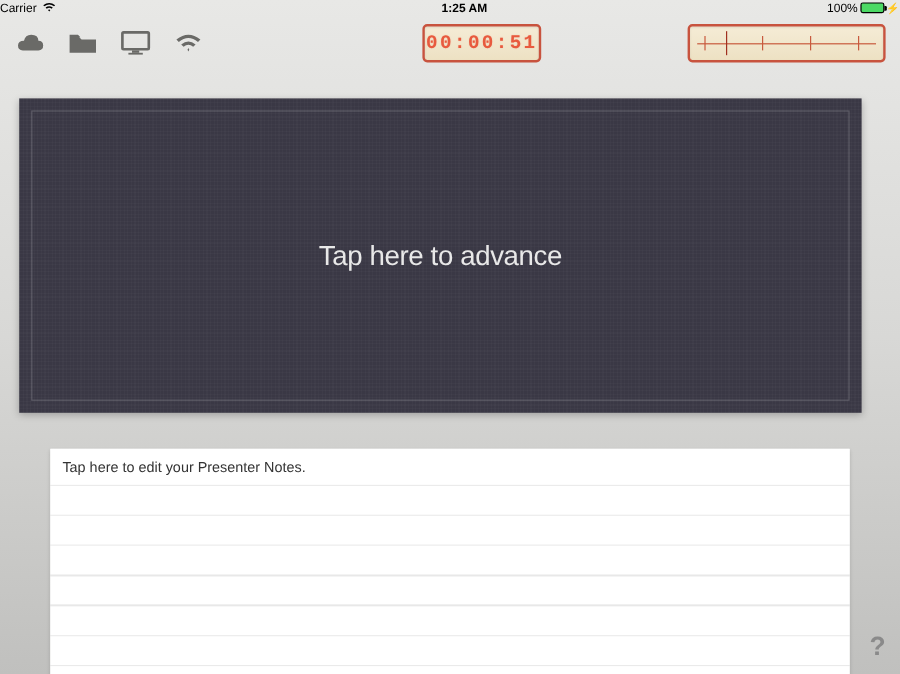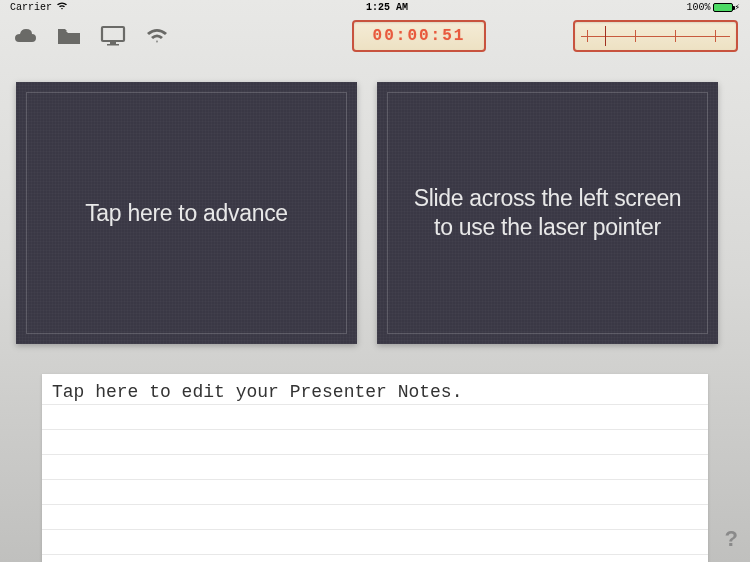--- a/index.html
+++ b/index.html
@@ -9,28 +9,27 @@
       background: linear-gradient(to bottom, #e8e8e6 0%, #d8d8d6 50%, #c0c0be 100%);
       font-family: -apple-system, "Helvetica Neue", Helvetica, Arial, sans-serif;
       overflow: hidden;
       position: relative;
     }
     .status-bar {
       height: 14px;
       display: flex;
       justify-content: space-between;
       align-items: center;
-      padding: 0 10px;
+      padding: 0 0;
       font-size: 10px;
       color: #000;
-      font-family: Liberation Mono, monospace;
     }
     .status-left, .status-right { display: flex; align-items: center; gap: 4px; }
     .status-center { position: absolute; left: 50%; transform: translateX(-50%); font-weight: 600; margin-left: 12px; }
-    .battery-wrap { display: flex; align-items: center; gap: 2px; }
+    .battery-wrap { display: flex; gap: 2px; }
     .battery {
       width: 20px; height: 9px;
       border: 1px solid #000;
       border-radius: 2px;
       position: relative;
       background: #4cd964;
     }
     .battery::after {
       content: '';
       position: absolute;
@@ -53,21 +52,21 @@
       background: linear-gradient(to bottom, #f5ecd6, #ede1c3);
       border: 2px solid #c8533e;
       border-radius: 4px;
       box-shadow: inset 0 1px 2px rgba(0,0,0,0.1);
       height: 32px;
       display: flex;
       align-items: center;
       justify-content: center;
     }
     .timer-panel {
-      width: 134px;
+      width: 99px;
       margin-left: 168px;
     }
     .timer-text {
       font-family: "Courier New", monospace;
       font-weight: bold;
       font-size: 16px;
       color: #e85a3e;
       letter-spacing: 2px;
       text-shadow: 0 0 1px rgba(232,90,62,0.3);
     }
@@ -137,22 +136,22 @@
         to bottom,
         #fff 0px, #fff 24px,
         #e8e8e8 24px, #e8e8e8 25px
       );
       background-position: 0 6px;
       padding: 8px 10px;
       cursor: text;
       box-shadow: 0 1px 3px rgba(0,0,0,0.15);
     }
     .notes-placeholder {
-      font-family: Liberation Mono, monospace;
-      font-size: 18px;
+      font-family: Liberation Sans, sans-serif;
+      font-size: 12px;
       color: #333;
     }
     .help-btn {
       position: absolute;
       right: 12px;
       bottom: 10px;
       font-size: 22px;
       color: #8a8a8a;
       font-weight: 600;
       cursor: pointer;
@@ -217,22 +216,19 @@
     <div class="progress-tick" style="left:60px"></div>
     <div class="progress-tick" style="left:100px"></div>
     <div class="progress-tick" style="left:140px"></div>
   </div>
 </div>
 
 <div class="slides-area">
   <div class="slide">
     <div class="slide-text">Tap here to advance</div>
   </div>
-  <div class="slide">
-    <div class="slide-text">Slide across the left screen to use the laser pointer</div>
-  </div>
 </div>
 
 <div class="notes-panel">
   <div class="notes-placeholder">Tap here to edit your Presenter Notes.</div>
 </div>
 
 <div class="help-btn">?</div>
 
 </body></html>

